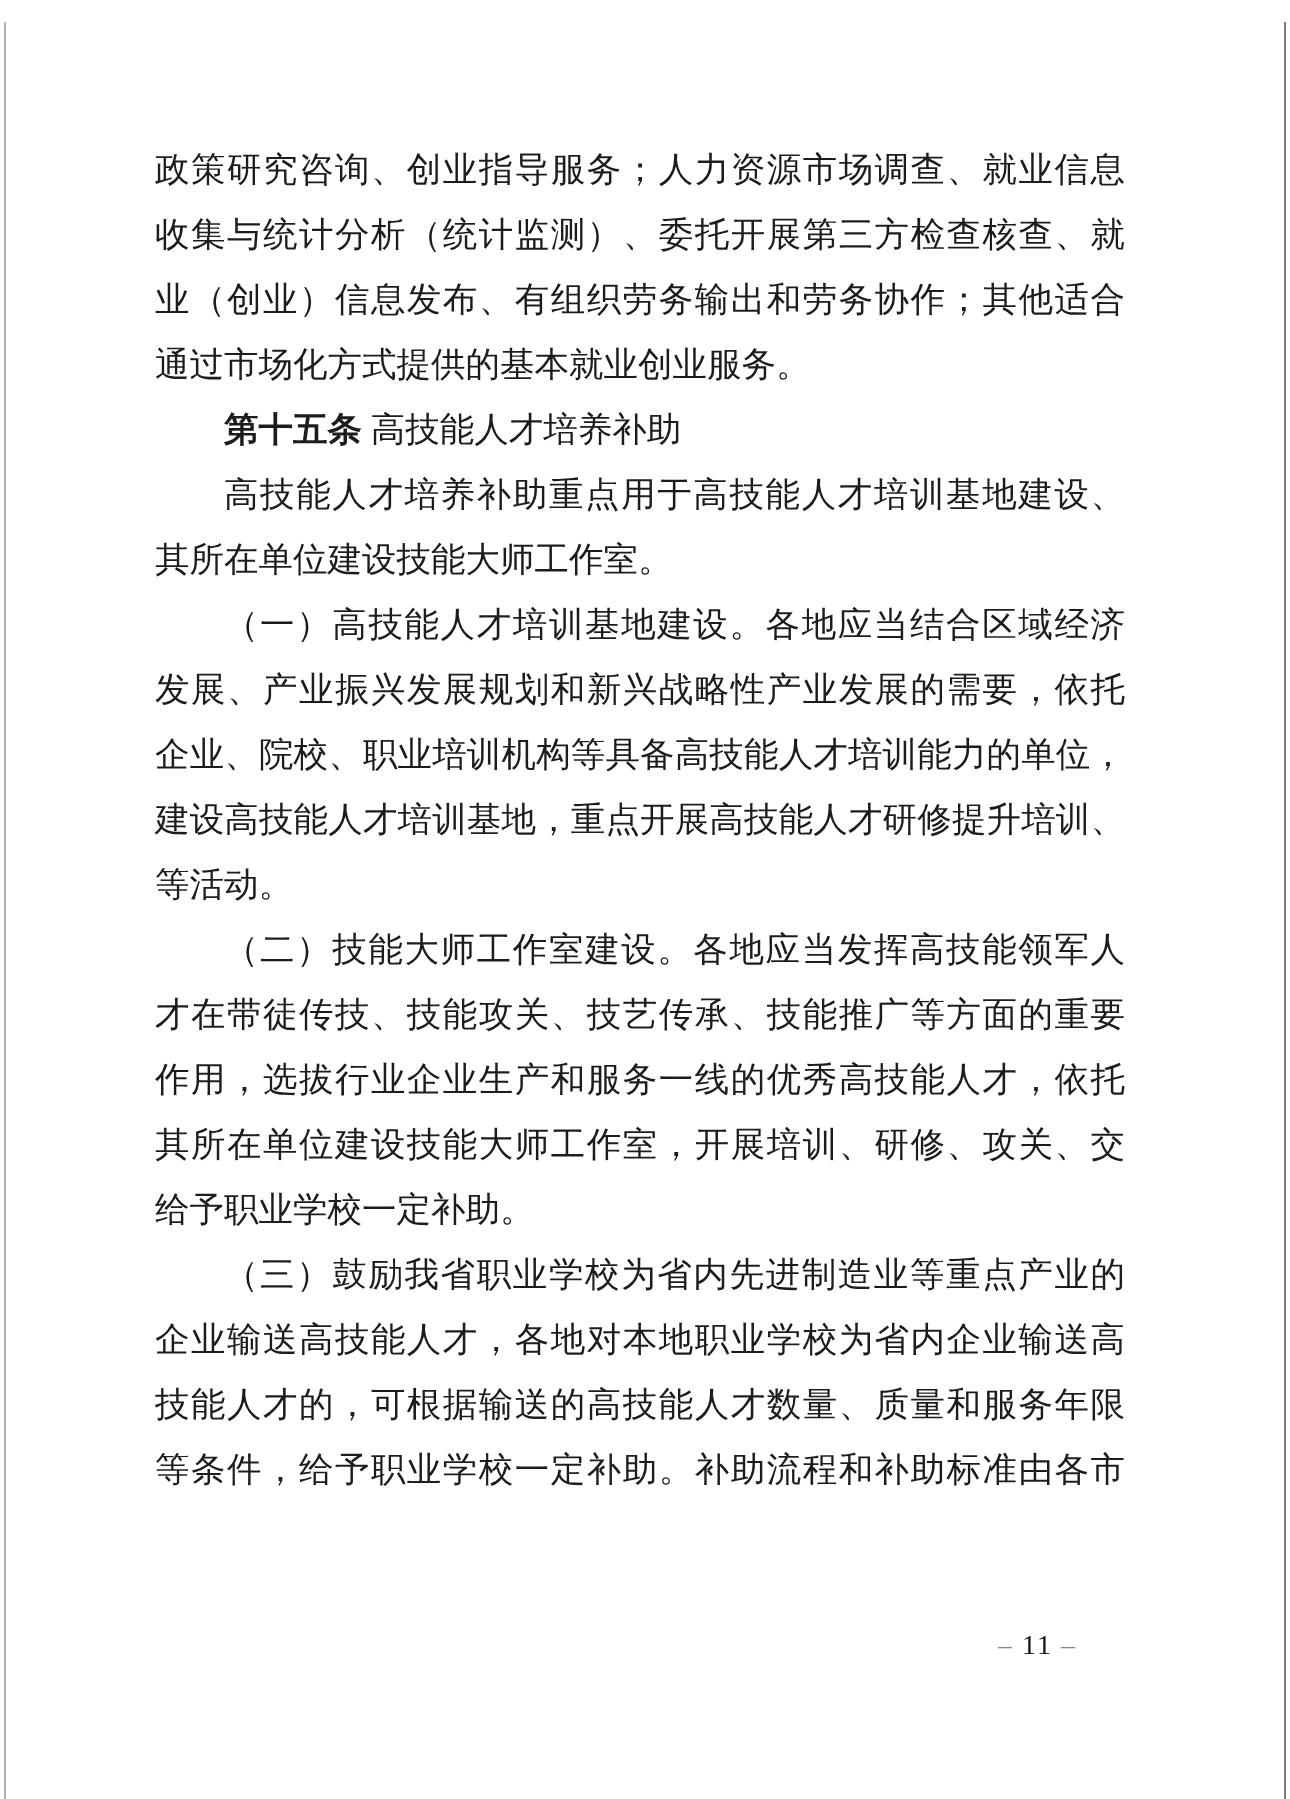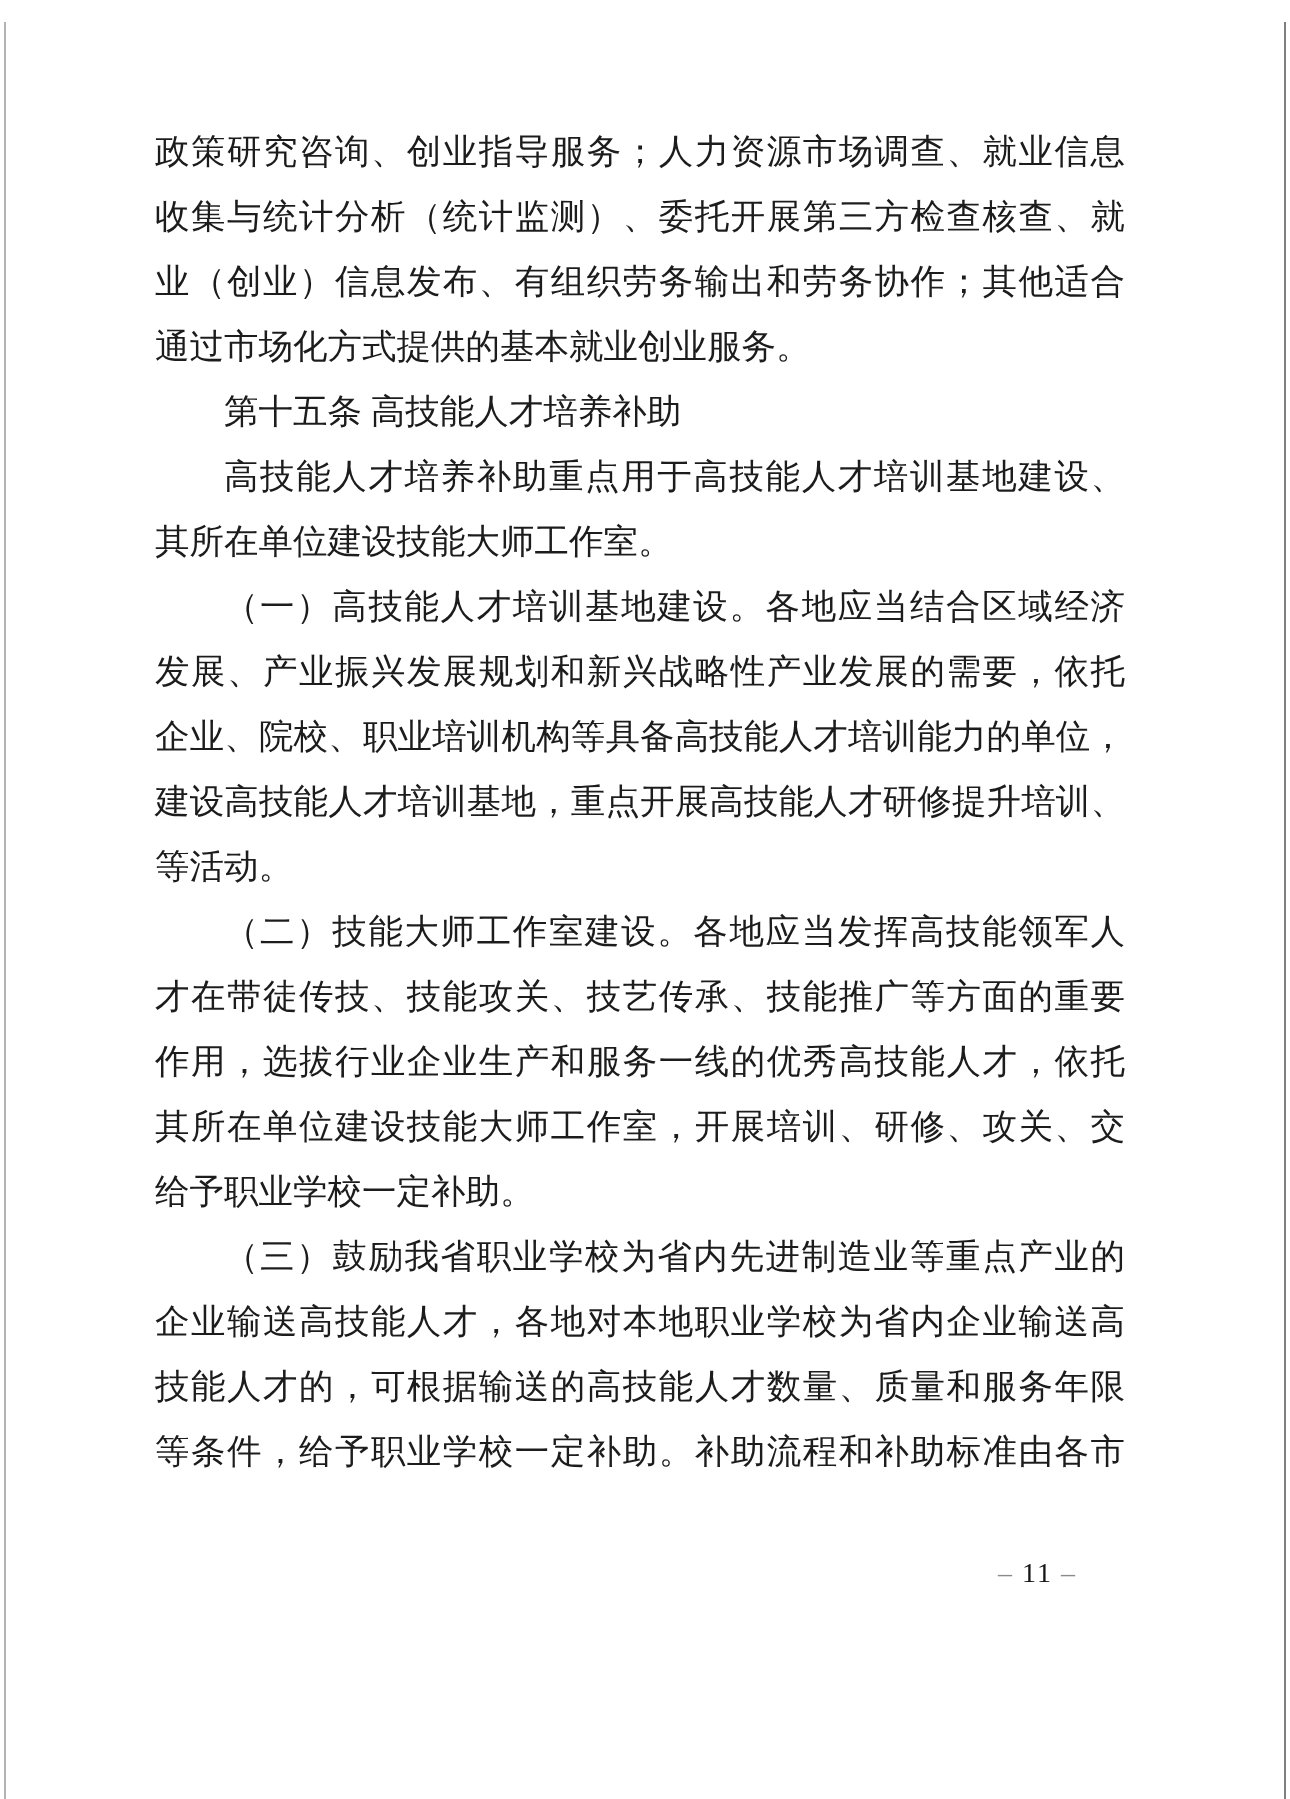--- a/index.html
+++ b/index.html
@@ -22,42 +22,42 @@
     top: 22px;
     bottom: 0;
     width: 2px;
   }
   .edge-line.left  { left: 4px;    background: #b3b3b3; }
   .edge-line.right { left: 1284px; background: #7f7f7f; }
 
   .textblock {
     position: absolute;
     left: 155px;
-    top: 119px;
+    top: 137px;
     width: 970px;
   }
   .line {
     height: 65px;
     line-height: 65px;
     font-size: 34.5px;
     white-space: nowrap;
     color: #1c1c1c;
   }
   .line.justify {
     white-space: normal;
     text-align: justify;
     text-align-last: justify;
   }
   .line.indent { padding-left: 69px; }
-  .bold { font-weight: 400; margin-top: 35px; }
+  .bold { font-weight: 700; margin-top: 35px; }
 
   .pagenum {
     position: absolute;
     left: 990px;
-    top: 1558px;
+    top: 1630px;
     font-size: 28px;
     line-height: 30px;
     color: #161616;
     letter-spacing: 2px;
   }
   .pagenum .dash {
     color: #8a8a8a;
     padding: 0 8px;
   }
   .pagenum .num { color: #161616; }

